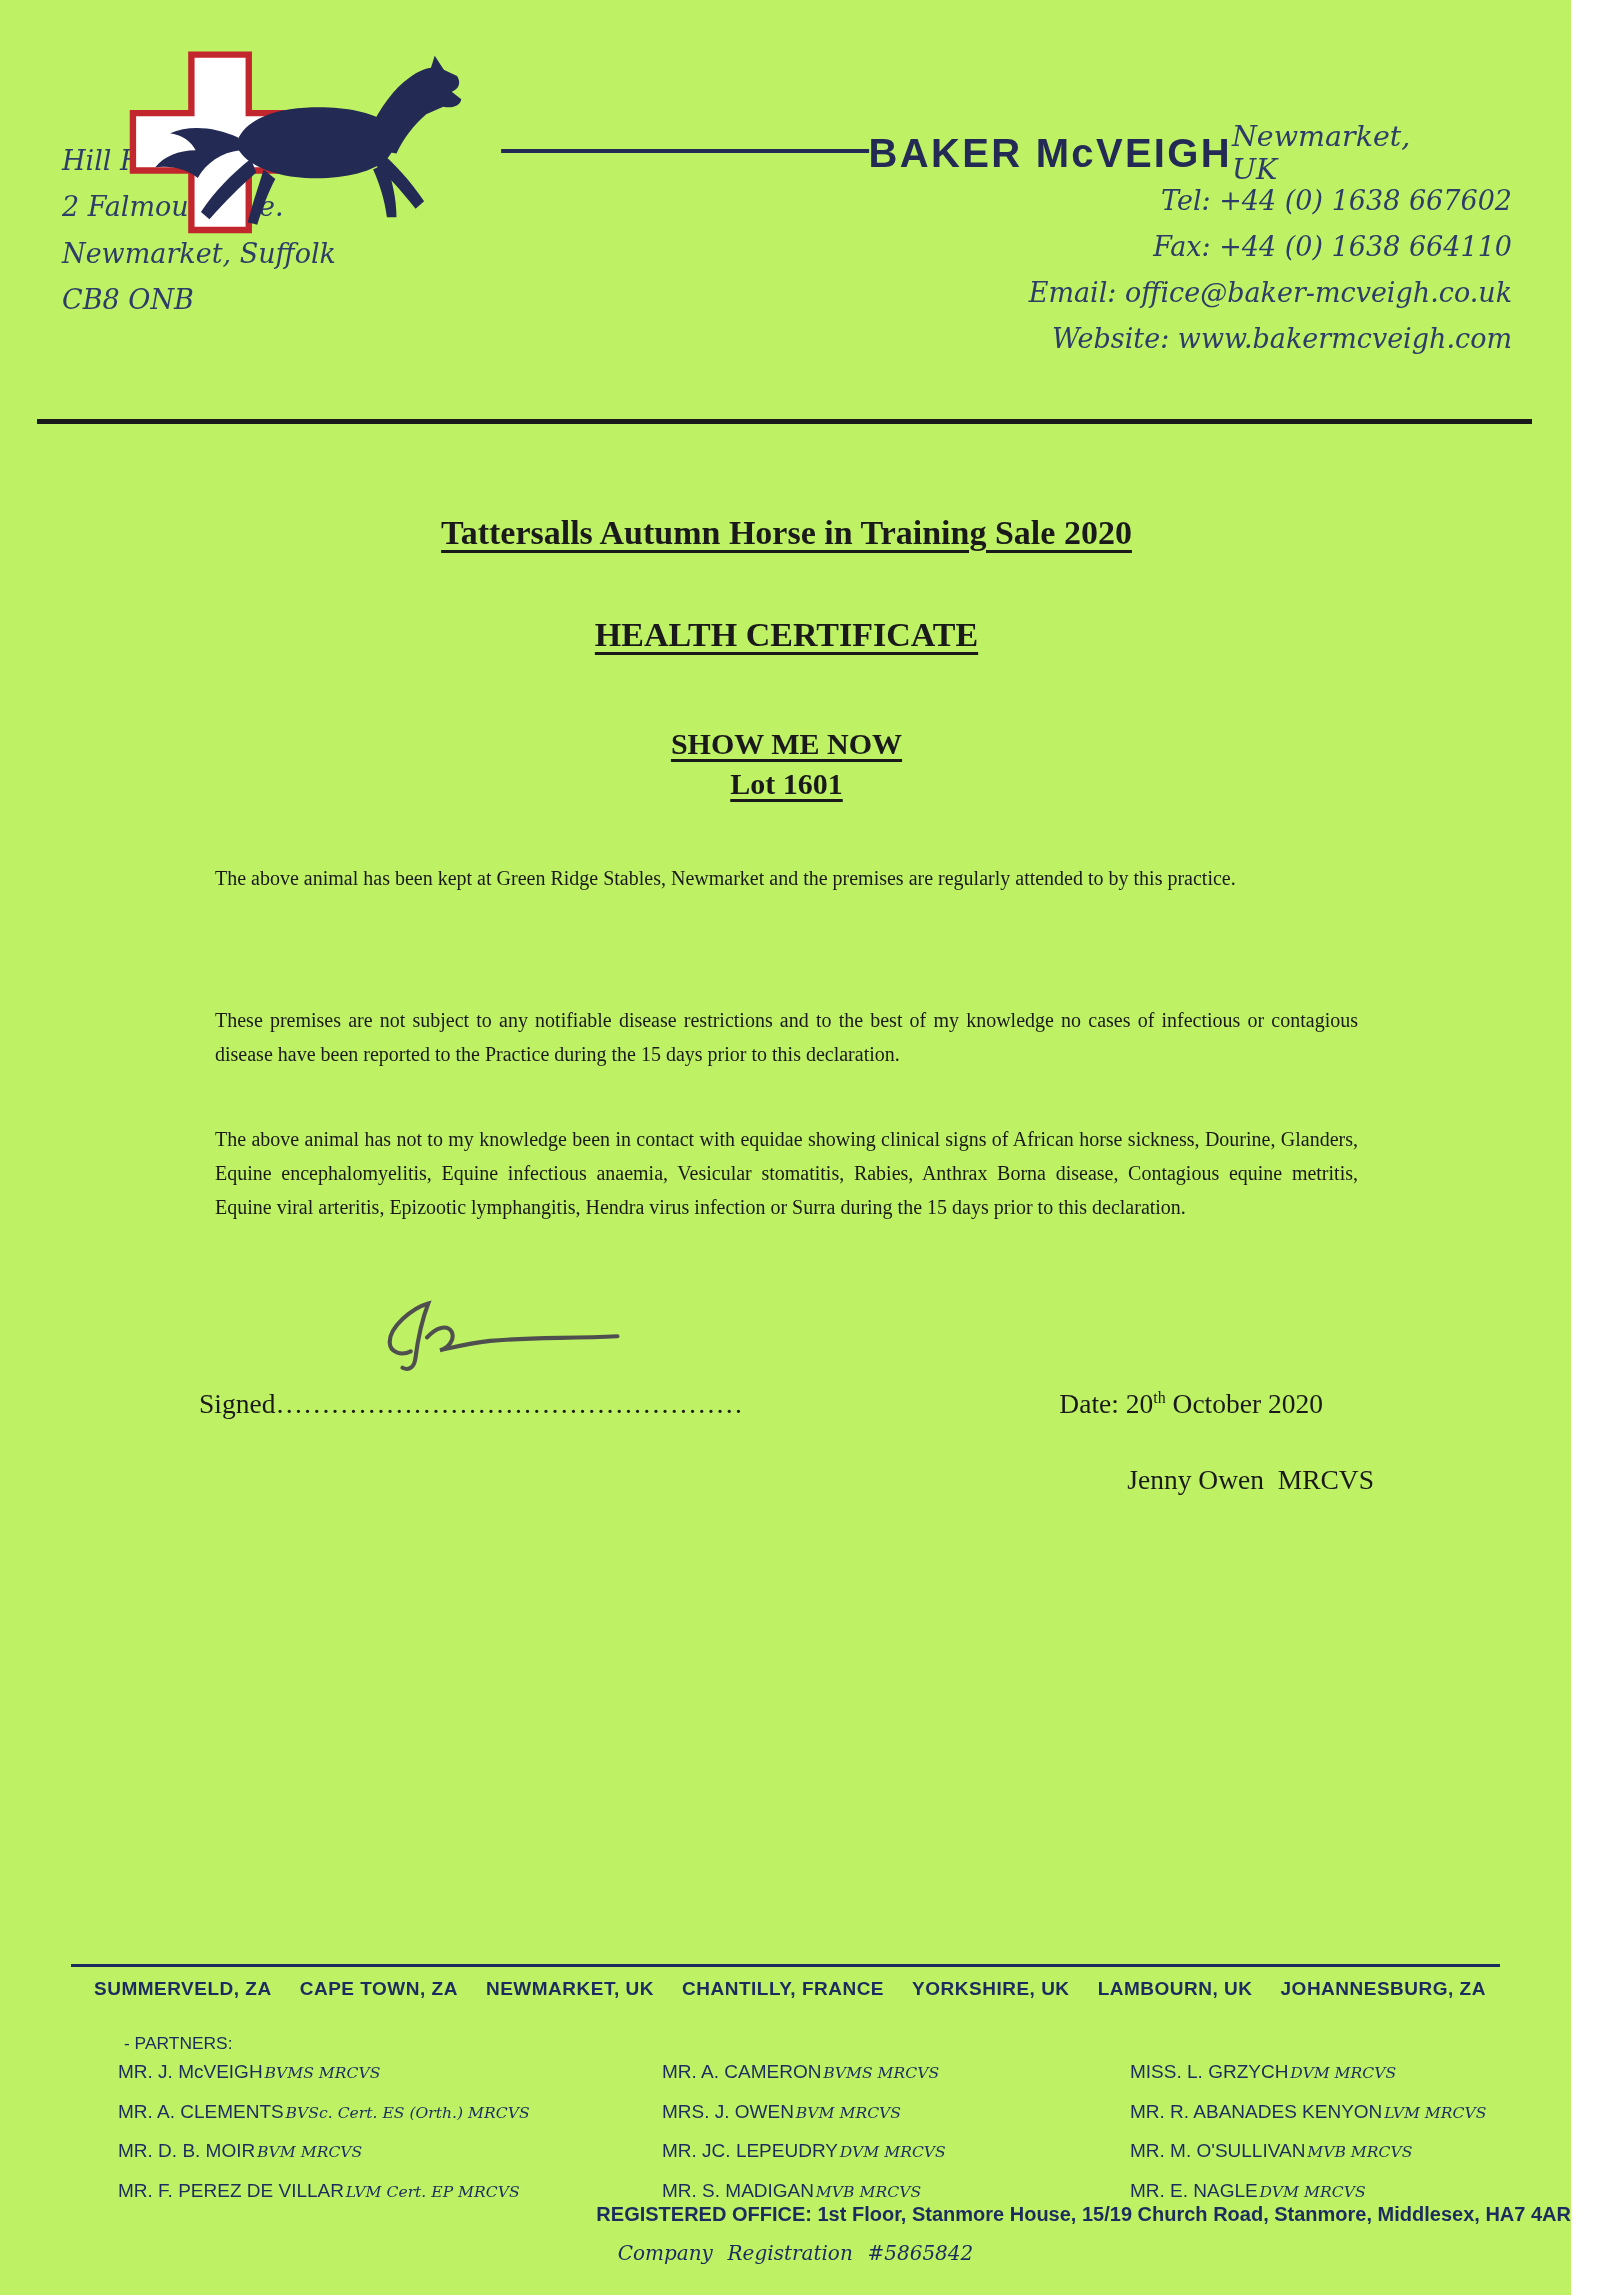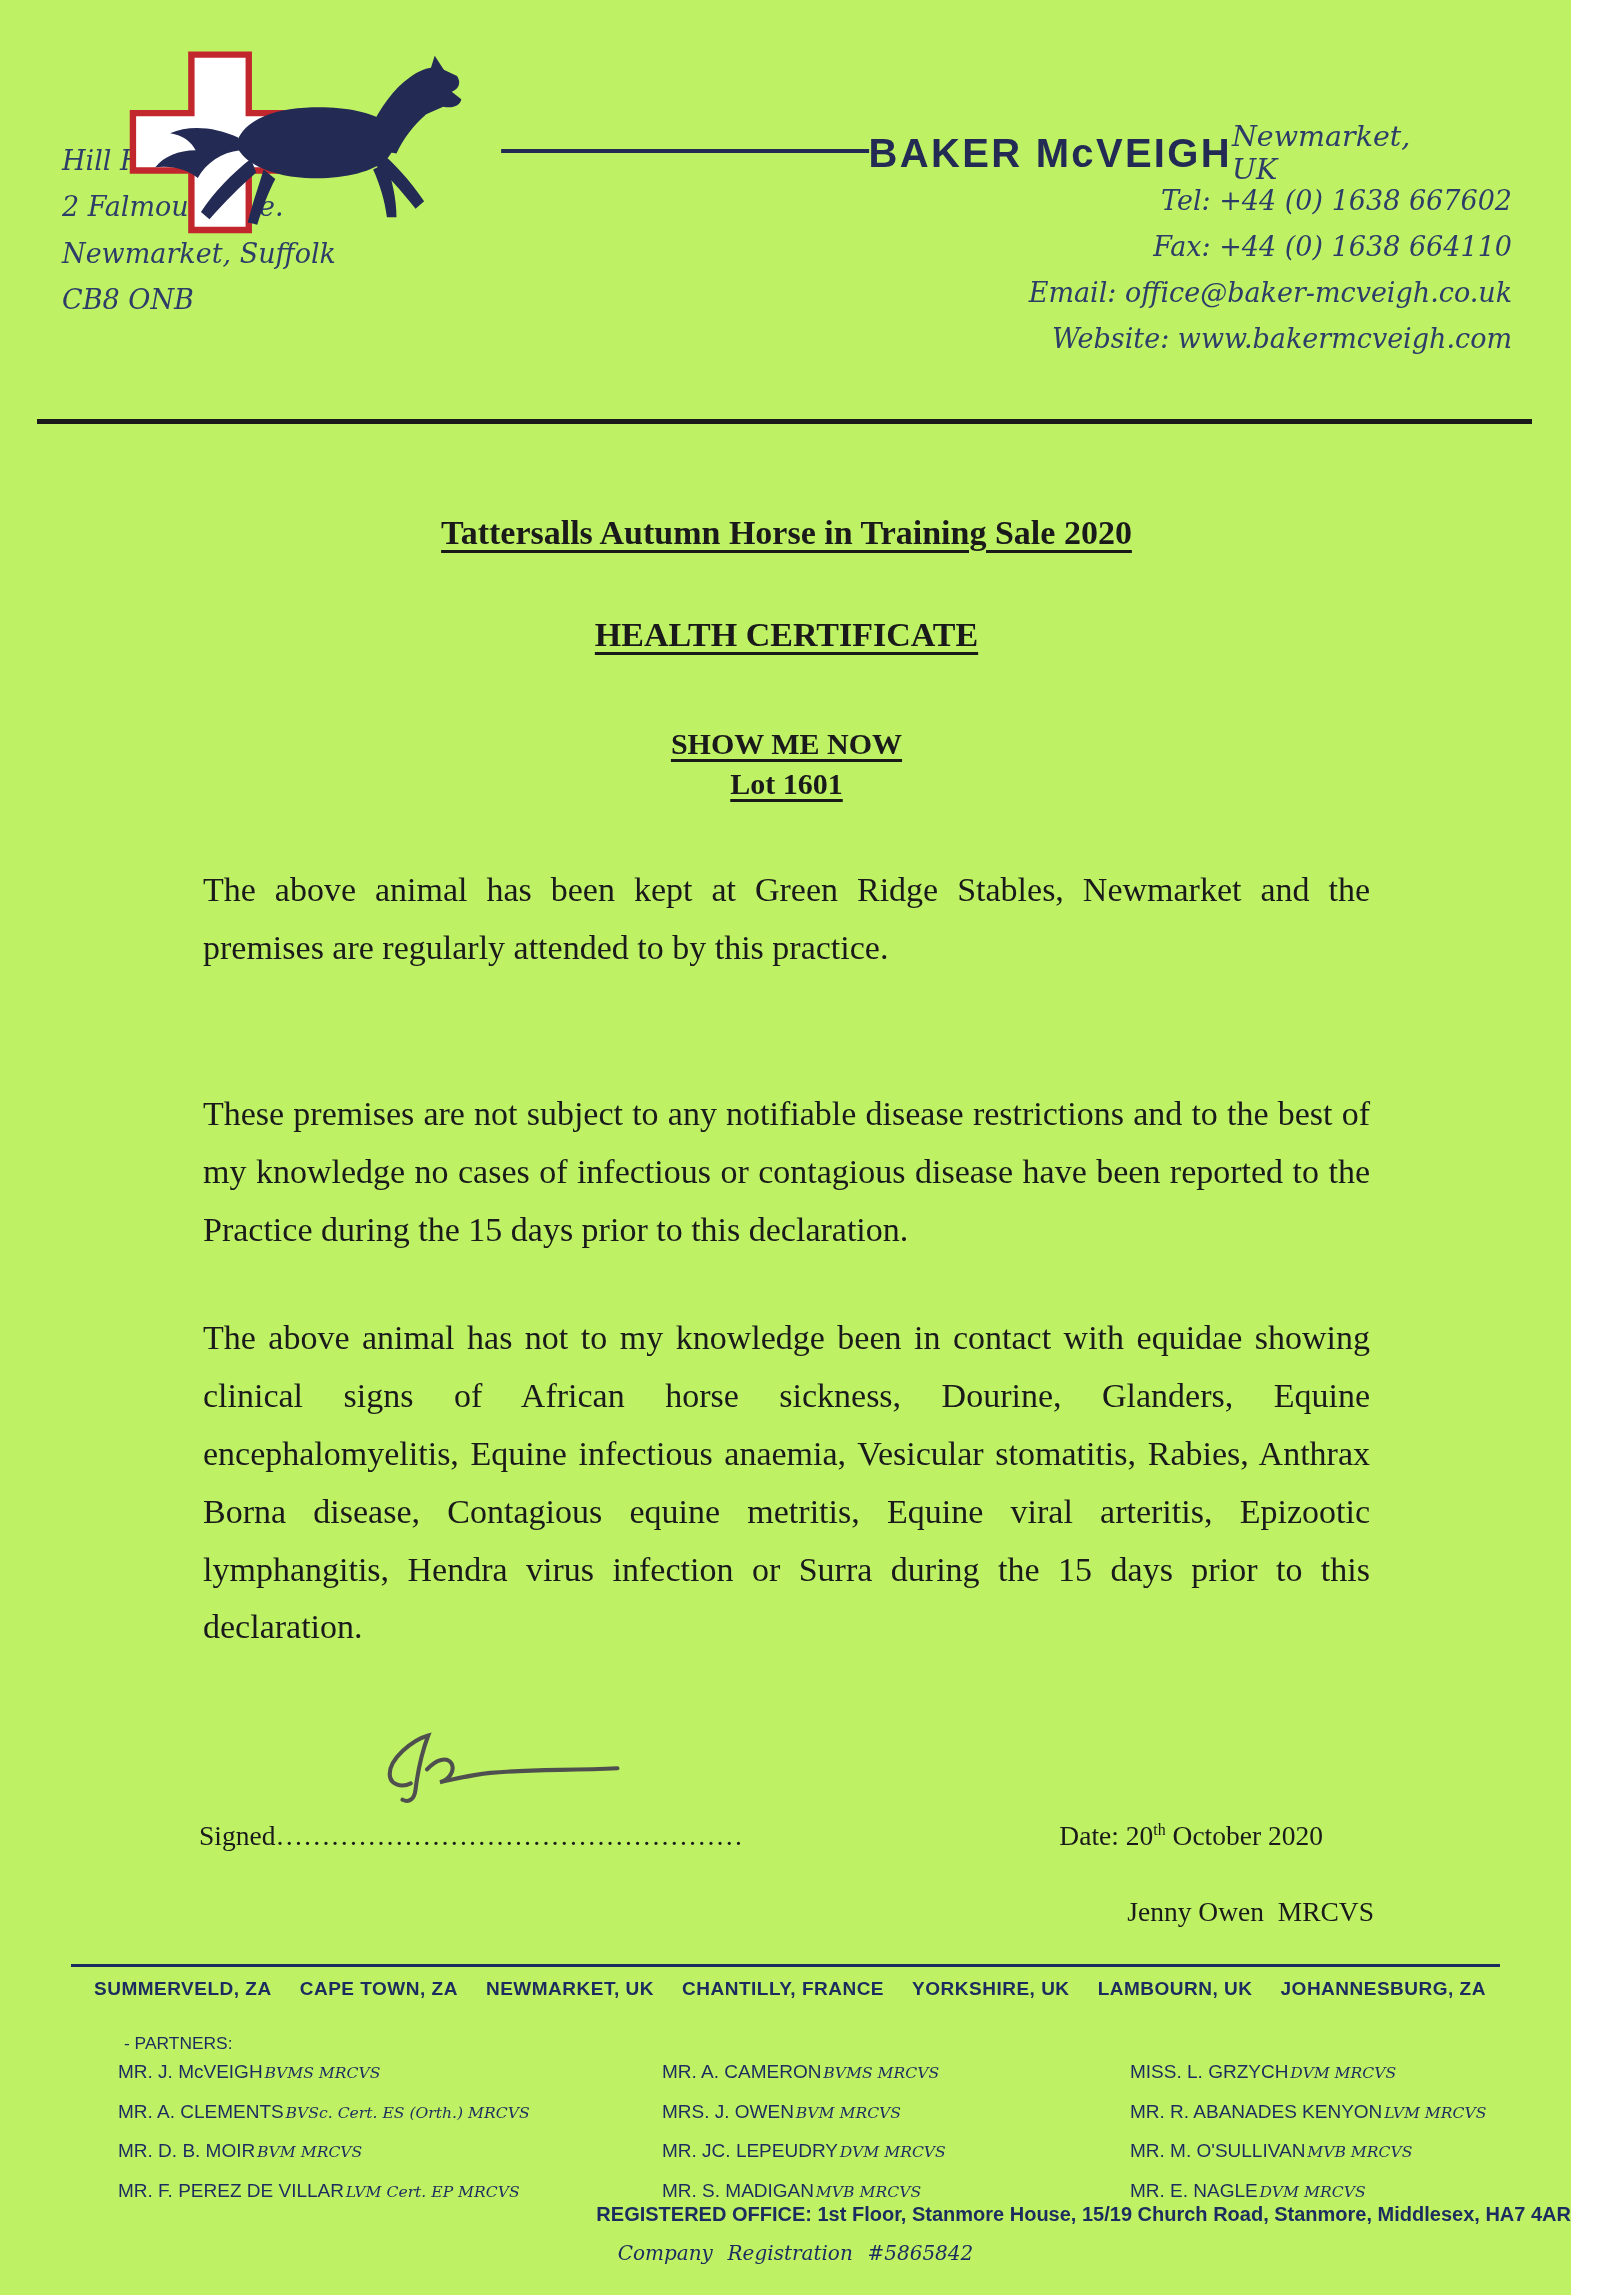--- a/index.html
+++ b/index.html
@@ -48,21 +48,21 @@
     text-decoration:underline; text-underline-offset:5.5px;
   }
   .horse-name {
     text-align:center; font-weight:bold; font-size:30px; margin:0;
     text-decoration:underline; text-underline-offset:4.6px;
   }
   .lot-number {
     text-align:center; font-weight:bold; font-size:30px; margin:6.4px 0 0 0;
     text-decoration:underline; text-underline-offset:4.6px;
   }
-  .para { font-size:34px; line-height:1.7; text-align:justify; margin:4px; }
+  .para { font-size:20px; line-height:1.7; text-align:justify; margin:16px; }
   .p1 { margin-top:60px; margin-bottom:108px; }
   .p2 { margin-bottom:51px; }
   .p3 { margin-bottom:0; }
 
   .signature { display:block; width:257px; height:auto; margin:69px 0 0 179px; }
   .signed-row {
     display:flex; justify-content:space-between; align-items:flex-start;
     font-size:27.5px; margin-top:13px; padding-right:51px;
   }
   .date-line sup { font-size:58%; vertical-align:super; }

